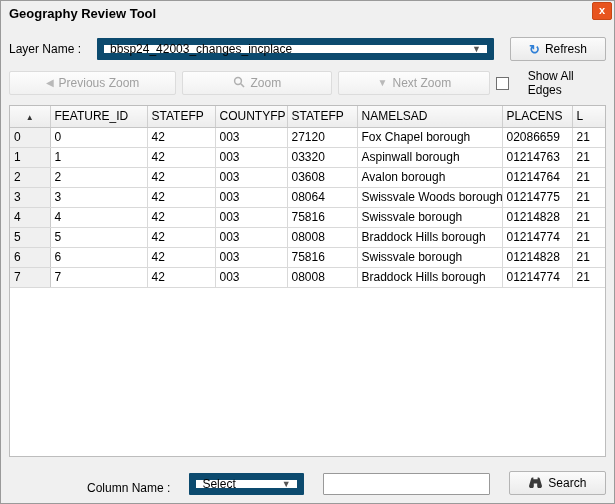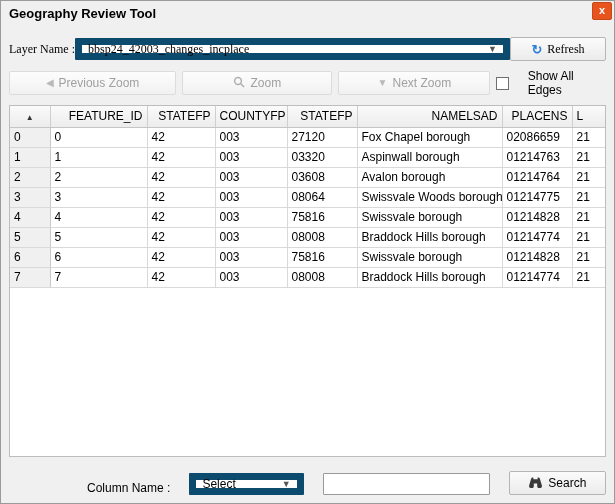--- a/index.html
+++ b/index.html
@@ -33,22 +33,21 @@
     border:1px solid #c84716;
     border-radius:2px;
     font-size:11px; font-weight:bold; line-height:15px;
     text-align:center;
     cursor:pointer;
   }
   
   .layer-row {
     display:flex; align-items:center;
     margin:12px 8px 0 8px;
-    gap:0;
-    font-family:Liberation Serif, serif;
+    gap:16px;
   }
   .layer-row .lbl { white-space:nowrap; }
   .combo {
     display:flex; align-items:center;
     height:22px;
     background:#fff;
     border:7px solid #0c4a6e;
     border-radius:1px;
     padding:0 6px;
     cursor:pointer;
@@ -121,21 +120,21 @@
     height:20px;
     text-align:left;
     white-space:nowrap;
     overflow:hidden;
     font-weight:normal;
   }
   thead th {
     background:linear-gradient(#fafafa,#ececec);
     border-right:1px solid #cfcfcf;
     border-bottom:1px solid #c5c5c5;
-    text-align:right;
+    text-align:left;
     height:21px;
   }
   tbody th {
     background:#f0f0f0;
     border-right:1px solid #c9c9c9;
     text-align:left;
   }
   .sort-icon { font-size:8px; color:#333; }
 
   

